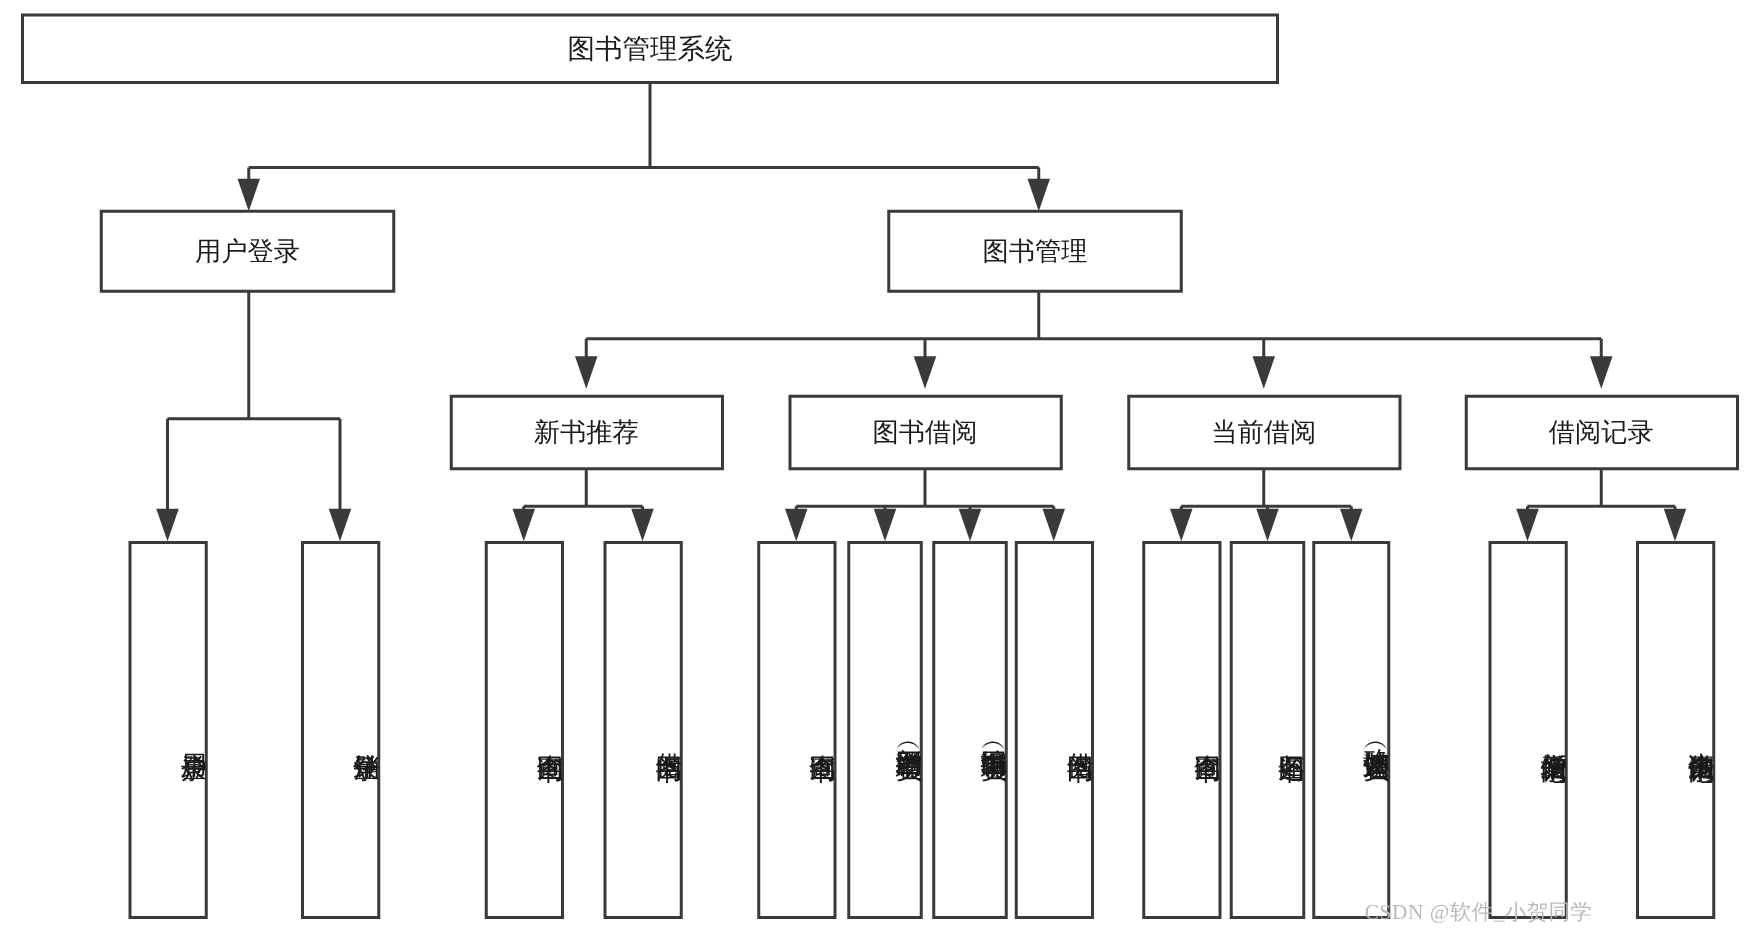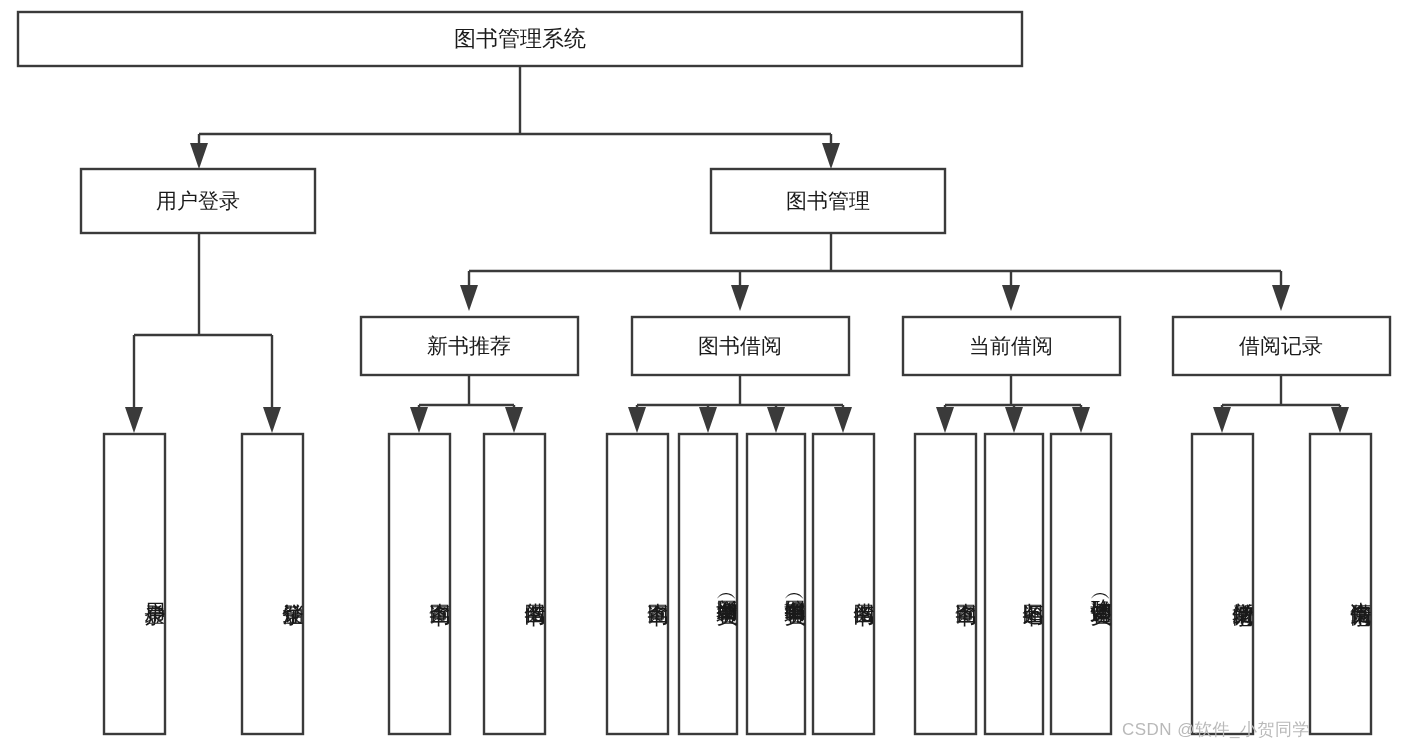--- a/index.html
+++ b/index.html
@@ -11,21 +11,20 @@
     width: 1405px;
     height: 747px;
     font-family: "DejaVu Sans", "Liberation Sans", sans-serif;
     overflow: hidden;
   }
   #diagram-root {
     position: relative;
     width: 1282px;
     height: 747px;
     background: #ffffff;
-    padding-left: 36px;
   }
   svg.diagram-canvas {
     position: absolute;
     left: 0;
     top: 0;
     width: 1405px;
     height: 747px;
     display: block;
   }
   .node-box {
@@ -66,21 +65,21 @@
     white-space: nowrap;
     display: flex;
     align-items: flex-start;
     justify-content: center;
     pointer-events: none;
   }
   .watermark {
     position: absolute;
     right: 8px;
     bottom: 6px;
-    font-family: Liberation Sans, sans-serif;
+    font-family: Liberation Serif, serif;
     font-size: 17px;
     color: #b9b9b9;
     letter-spacing: 0.5px;
     white-space: nowrap;
   }
 </style>
 </head>
 <body>
 
 <div id="diagram-root">

